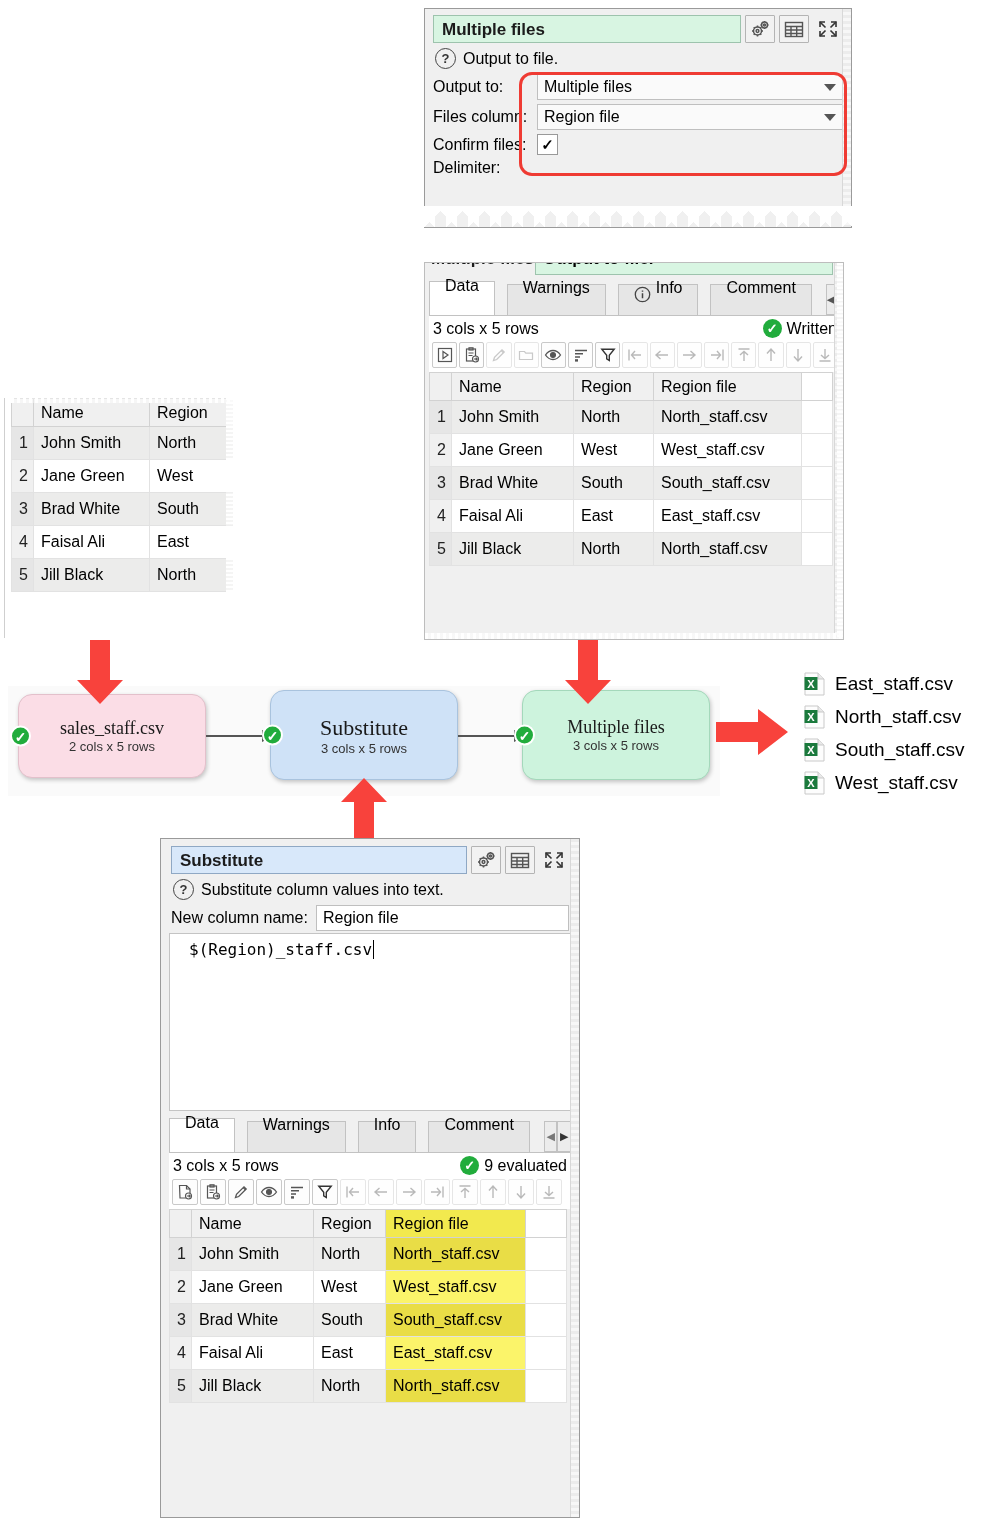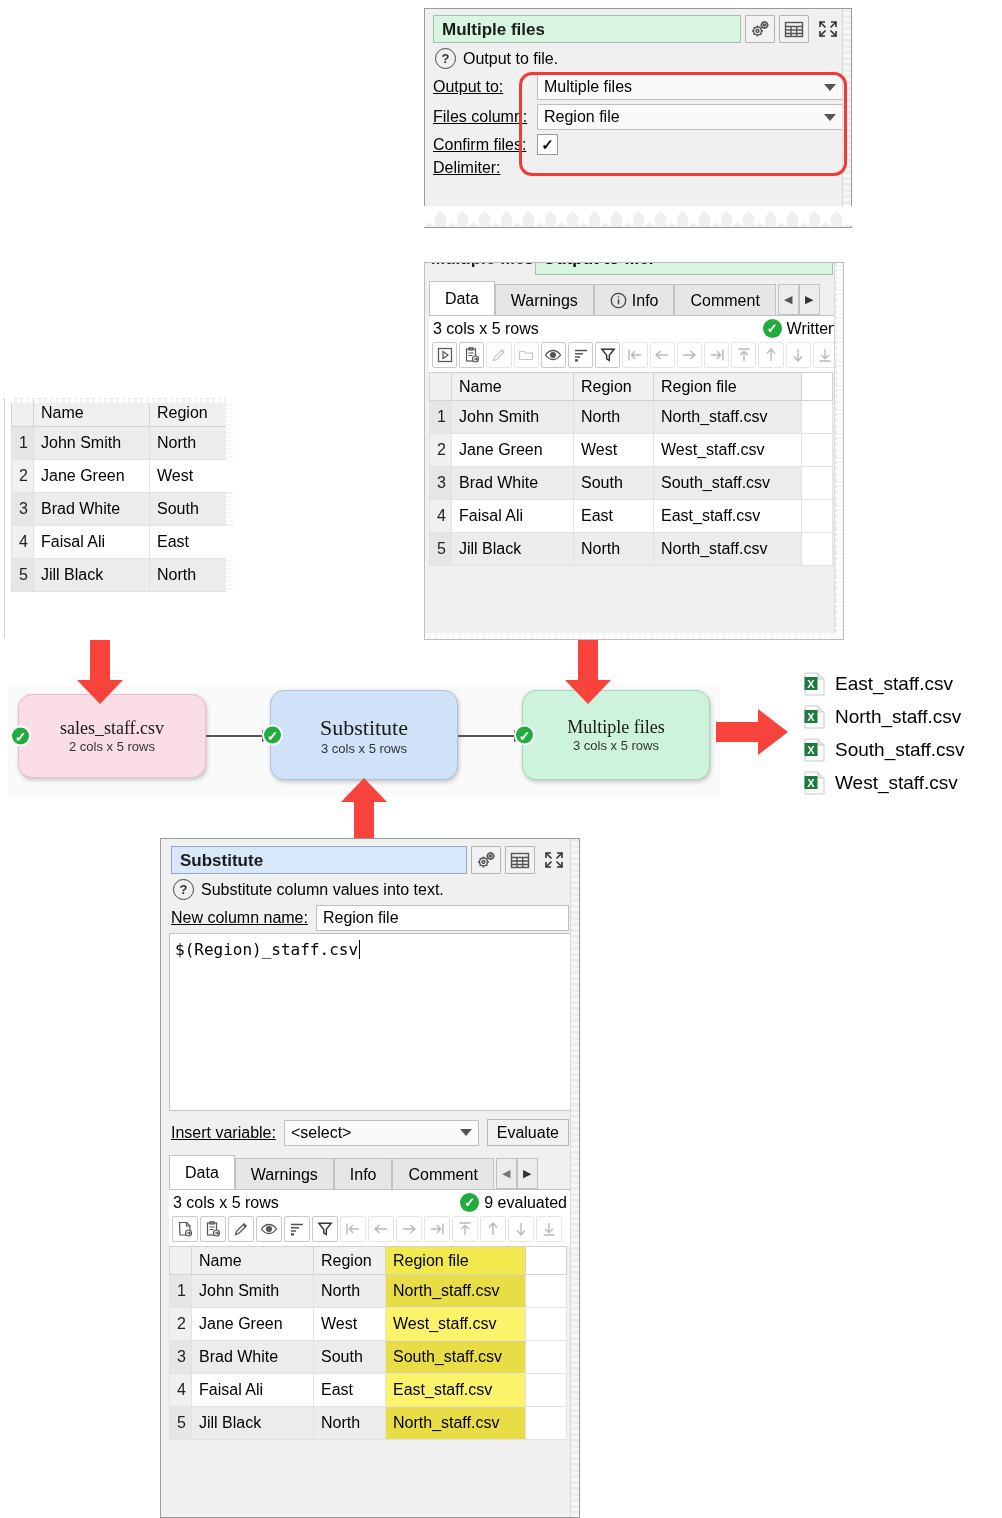--- a/index.html
+++ b/index.html
@@ -19,21 +19,21 @@
   .tbtn{width:30px;height:28px;border:1px solid #b4b4b4;background:#f2f2f2;
      display:flex;align-items:center;justify-content:center;box-sizing:border-box;border-radius:1px;}
   .tbtn.noborder{border:none;background:transparent;}
 
   .helprow{display:flex;align-items:center;gap:7px;padding:2px 2px 3px 4px;font-size:16px;}
   .qmark{width:19px;height:19px;border:1.6px solid #444;border-radius:50%;
      display:flex;align-items:center;justify-content:center;font-size:13px;
      font-weight:bold;color:#333;flex:none;line-height:1;}
 
   .frow{display:flex;align-items:center;gap:8px;padding:2px 2px;font-size:16px;}
-  .flabel{white-space:nowrap;text-decoration:underline;}
+  .flabel{white-space:nowrap;}
   .fctl{flex:1;height:26px;border:1px solid #bfbfbf;background:#fafafa;
      display:flex;align-items:center;padding:0 6px;box-sizing:border-box;font-size:16px;}
   .caret{margin-left:auto;width:0;height:0;border-left:6px solid transparent;
      border-right:6px solid transparent;border-top:7px solid #555;}
   .chk{width:19px;height:19px;border:1px solid #999;background:#fff;
      display:flex;align-items:center;justify-content:center;font-size:15px;font-weight:bold;}
 
   .redbox{position:absolute;border:3px solid #ef3b33;border-radius:13px;pointer-events:none;}
 
   
@@ -51,23 +51,23 @@
   .rag{position:absolute;background:#fff;}
   .rag-r{top:0;bottom:0;right:0;width:7px;
      background:repeating-linear-gradient(to bottom,#fff 0 2px,rgba(255,255,255,.45) 2px 4px);}
   .rag-t{left:0;right:0;top:0;height:5px;
      background:repeating-linear-gradient(to right,#fff 0 3px,rgba(255,255,255,.4) 3px 6px);}
   .rag-b{left:0;right:0;bottom:0;height:6px;
      background:repeating-linear-gradient(to right,#fff 0 3px,rgba(255,255,255,.5) 3px 6px);}
 
   
   .tabbar{display:flex;align-items:flex-end;height:34px;border-bottom:1px solid #c2c2c2;background:#f0f0f0;}
-  .tab{height:31px;line-height:31px;padding:0 15px;font-size:16px;background:#e6e6e6;
-     border:1px solid #c2c2c2;border-bottom:none;margin-right:0;box-sizing:border-box;
-     display:flex;align-items:center;gap:5px;}
+  .tab{height:31px;line-height:31px;padding:12px 15px;font-size:16px;background:#e6e6e6;
+     border:1px solid #c2c2c2;border-bottom:none;margin-right:12px;box-sizing:border-box;
+     display:flex;align-items:flex-end;gap:5px;}
   .tab.sel{background:#fff;height:34px;line-height:34px;}
   .arwbtn{width:21px;height:31px;border:1px solid #c2c2c2;background:#ececec;
      display:flex;align-items:center;justify-content:center;box-sizing:border-box;}
 
   .statrow{display:flex;align-items:center;font-size:16px;padding:3px 4px 2px 4px;background:#fff;}
   .statright{margin-left:auto;display:flex;align-items:center;gap:5px;}
   .tick{width:19px;height:19px;border-radius:50%;background:#21ac3c;color:#fff;
      font-size:13px;display:flex;align-items:center;justify-content:center;flex:none;font-weight:bold;}
 
   .itbar{display:flex;gap:2px;padding:2px 3px 4px 3px;background:#fff;}
@@ -106,21 +106,21 @@
      border:2px solid #fff;box-sizing:border-box;}
 
   
   .flist{position:absolute;display:flex;flex-direction:column;gap:9px;}
   .fitem{display:flex;align-items:center;gap:9px;font-size:19px;}
 
   .lbl{font-size:16px;}
   .btn{height:27px;border:1px solid #b6b6b6;background:#f1f1f1;font-size:16px;
      padding:0 9px;display:flex;align-items:center;box-sizing:border-box;}
   .scriptbox{border:1px solid #c4c4c4;background:#fff;font-family:"DejaVu Sans Mono",monospace;
-     font-size:16px;padding:6px 5px;box-sizing:border-box;}
+     font-size:16px;padding:6px 19px;box-sizing:border-box;}
   .vscroll{position:absolute;top:0;bottom:0;right:0;width:8px;
      background:repeating-linear-gradient(to bottom,#ececec 0 3px,#f7f7f7 3px 6px);border-left:1px solid #d8d8d8;}
 </style>
 </head>
 <body>
 
 <div class="abs dlg" style="left:424px;top:8px;width:428px;height:220px;overflow:hidden;">
   <div class="dlg-inner">
 
     <div class="titlerow">
@@ -584,28 +584,20 @@
       <div class="fctl" style="background:#fff">
         <span>Region file</span>
       </div>
     </div>
 
 
     <div class="scriptbox" style="height:178px;position:relative;">
       <span>$(Region)_staff.csv</span><span style="border-left:1px solid #000;margin-left:1px;"></span>
     </div>
 
-    <div class="frow" style="padding-top:8px;">
-      <span class="flabel">Insert variable:</span>
-      <div class="fctl" style="flex:1">
-        <span>&lt;select&gt;</span>
-        <span class="caret"></span>
-      </div>
-      <div class="btn">Evaluate</div>
-    </div>
 
     <div style="margin-top:7px;">
       <div class="tabbar">
         <div class="tab sel">
           <span>Data</span>
           </div>
         <div class="tab">
           <span>Warnings</span>
           </div>
         <div class="tab">

